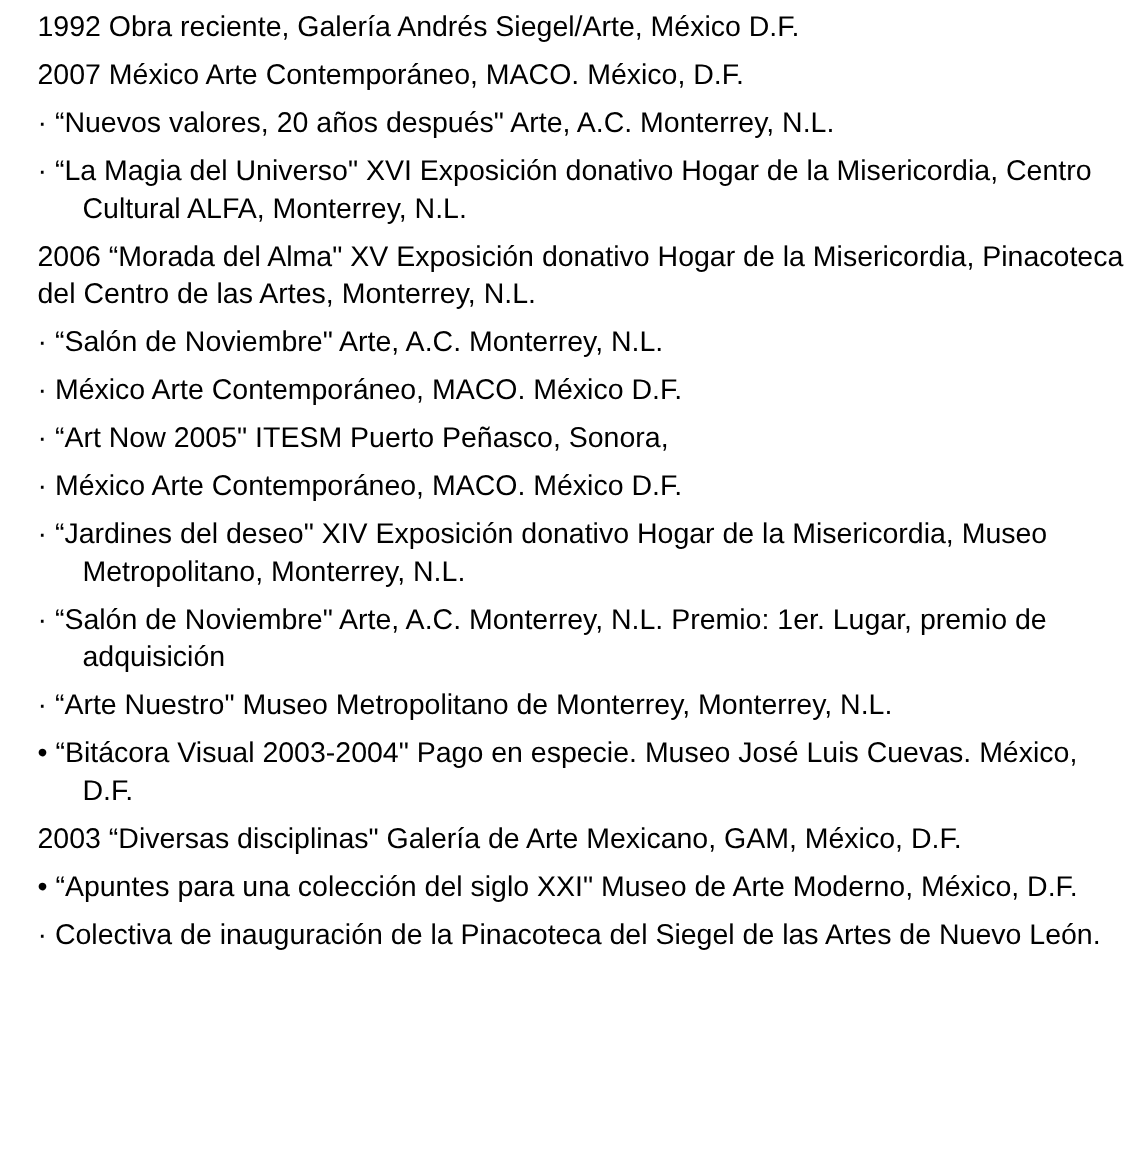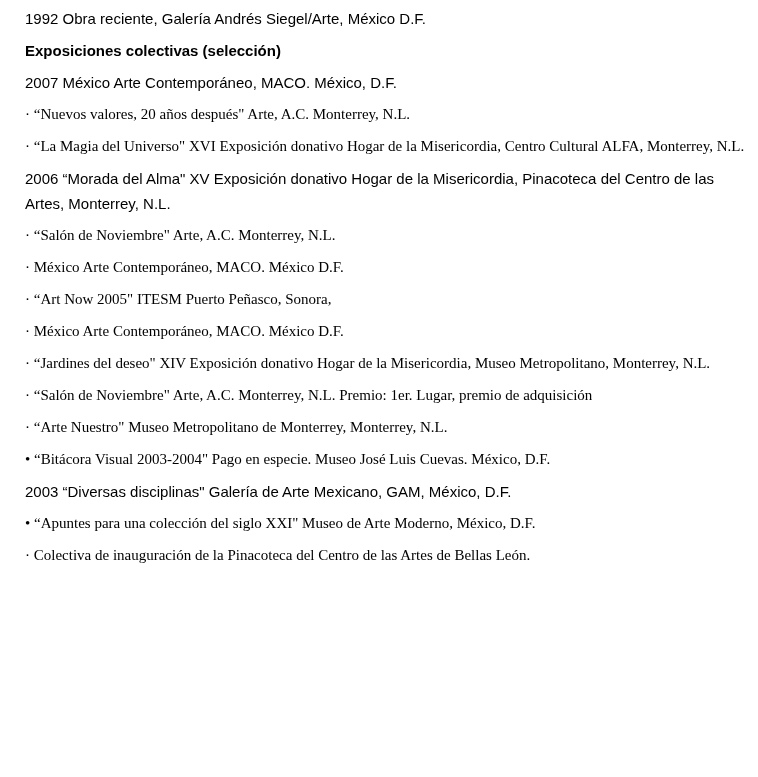--- a/index.html
+++ b/index.html
@@ -9,49 +9,47 @@
   body {
     width: 758px;
     height: 777px;
     overflow: hidden;
     background: #ffffff;
     color: #000000;
     font-family: "Liberation Sans", "DejaVu Sans", sans-serif;
   }
   .doc {
     padding: 6px 8px 0 25px;
-    font-size: 15px;
+    font-size: 19px;
     line-height: 25px;
   }
   .doc p {
     margin: 0 0 7px 0;
   }
   p.bullet, p.bullet-big {
     padding-left: 30px;
     text-indent: -30px;
-    font-family: Liberation Serif, serif;
   }
   p.heading {
     font-weight: 700;
   }
 </style>
 </head>
 <body style="background: rgb(255, 255, 255); color: rgb(0, 0, 0);">
 
 <div class="doc" id="document-root">
     <p class="year">1992 Obra reciente, Galería Andrés Siegel/Arte, México D.F.</p>
-    <p class="heading">Exposiciones colectivas (selección)</p>
     <p class="year">2007 México Arte Contemporáneo, MACO. México, D.F.</p>
     <p class="bullet">· “Nuevos valores, 20 años después" Arte, A.C. Monterrey, N.L.</p>
     <p class="bullet">· “La Magia del Universo" XVI Exposición donativo Hogar de la Misericordia, Centro Cultural ALFA, Monterrey, N.L.</p>
     <p class="year">2006 “Morada del Alma" XV Exposición donativo Hogar de la Misericordia, Pinacoteca del Centro de las Artes, Monterrey, N.L.</p>
     <p class="bullet">· “Salón de Noviembre" Arte, A.C. Monterrey, N.L.</p>
     <p class="bullet">· México Arte Contemporáneo, MACO. México D.F.</p>
     <p class="bullet">· “Art Now 2005" ITESM Puerto Peñasco, Sonora,</p>
     <p class="bullet">· México Arte Contemporáneo, MACO. México D.F.</p>
     <p class="bullet">· “Jardines del deseo" XIV Exposición donativo Hogar de la Misericordia, Museo Metropolitano, Monterrey, N.L.</p>
     <p class="bullet">· “Salón de Noviembre" Arte, A.C. Monterrey, N.L. Premio: 1er. Lugar, premio de adquisición</p>
     <p class="bullet">· “Arte Nuestro" Museo Metropolitano de Monterrey, Monterrey, N.L.</p>
     <p class="bullet-big">• “Bitácora Visual 2003-2004" Pago en especie. Museo José Luis Cuevas. México, D.F.</p>
     <p class="year">2003 “Diversas disciplinas" Galería de Arte Mexicano, GAM, México, D.F.</p>
     <p class="bullet-big">• “Apuntes para una colección del siglo XXI" Museo de Arte Moderno, México, D.F.</p>
-    <p class="bullet">· Colectiva de inauguración de la Pinacoteca del Centro de las Artes de Bellas León.</p>
+    <p class="bullet">· Colectiva de inauguración de la Pinacoteca del Siegel de las Artes de Nuevo León.</p>
   </div>
 
 </body></html>

